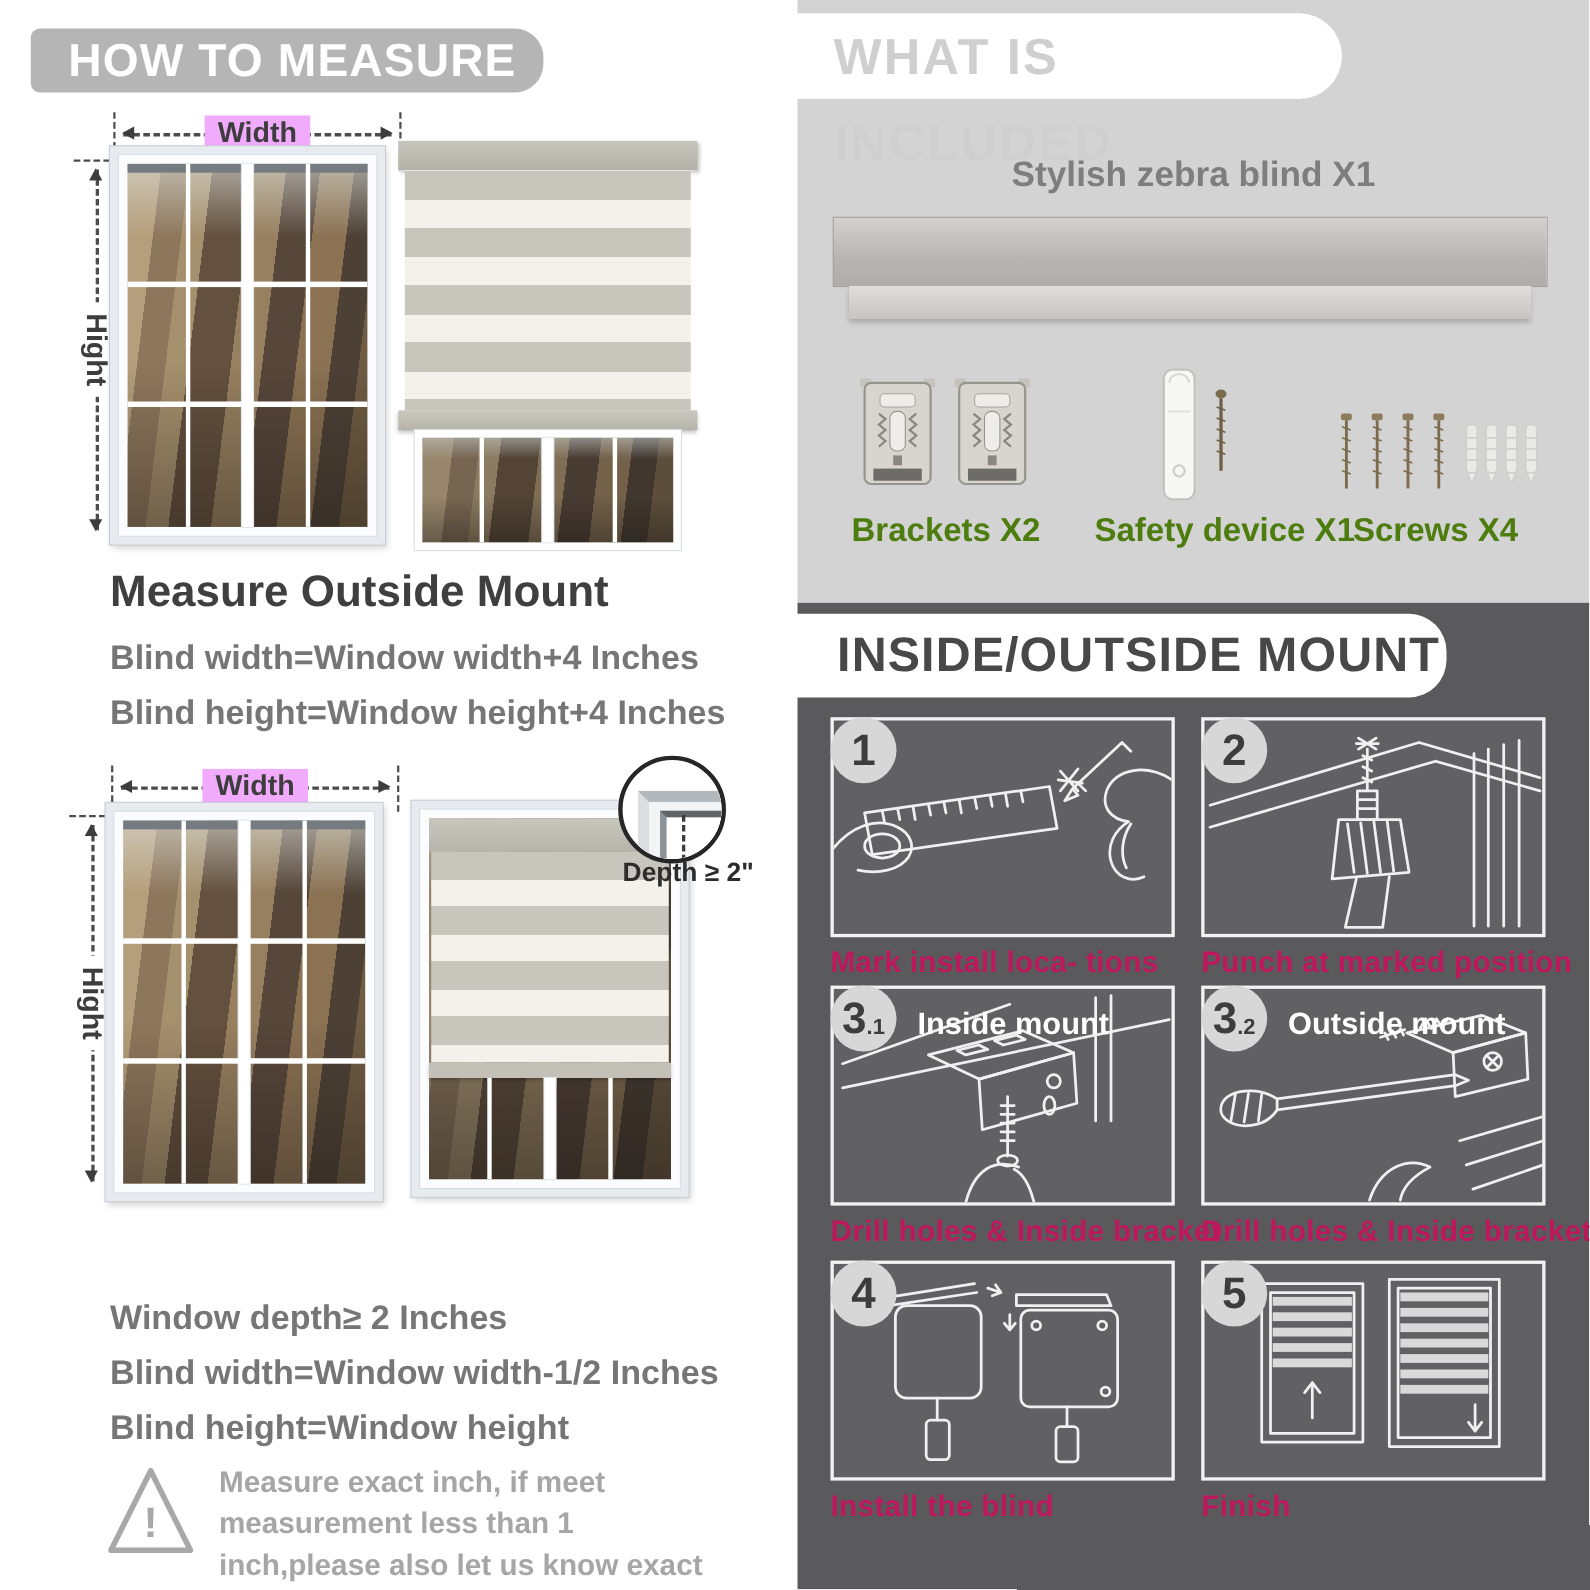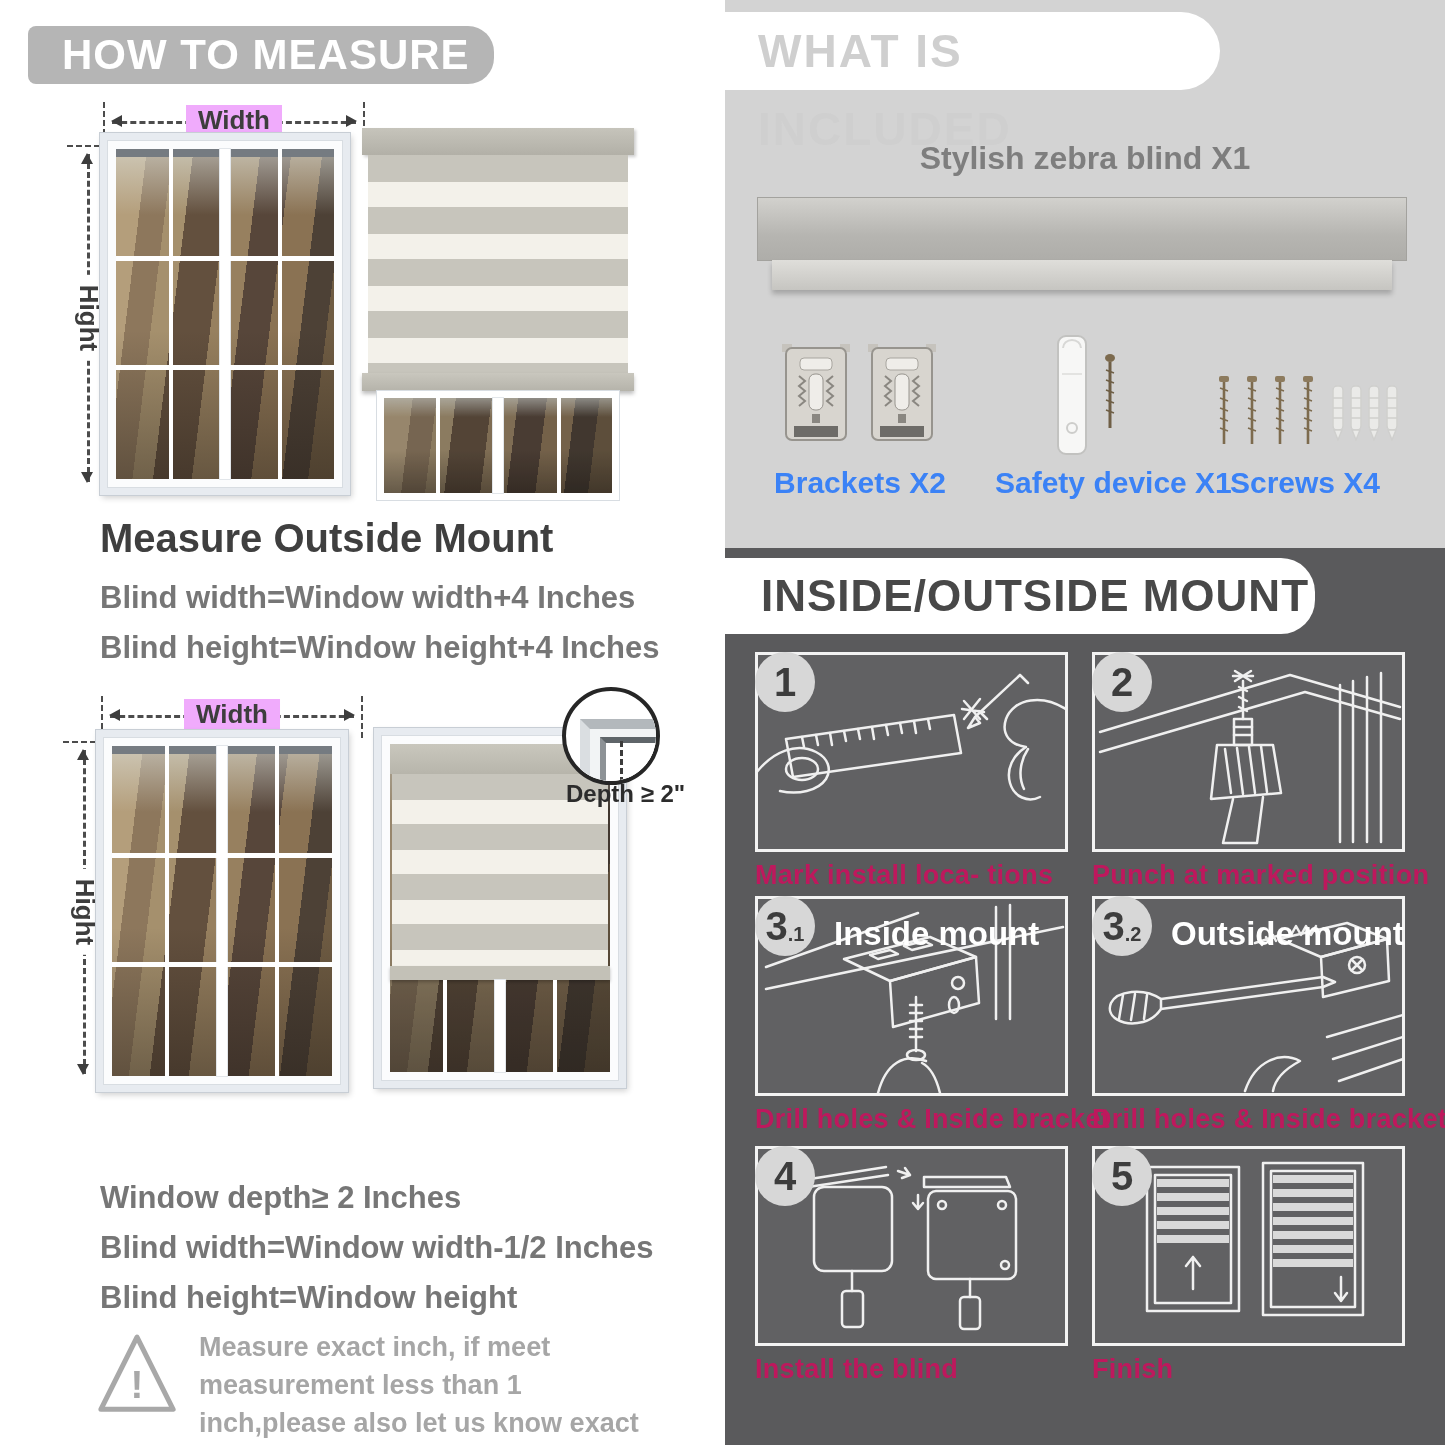--- a/index.html
+++ b/index.html
@@ -81,33 +81,33 @@
 
   .included-bar{position:absolute;left:700px;top:12px;width:520px;height:78px;background:#fff;
                 border-radius:0 39px 39px 0;color:#cfcfcf;font-size:46px;font-weight:bold;
                 line-height:78px;padding-left:58px;letter-spacing:2px;box-sizing:border-box;z-index:2;}
   .product-title{position:absolute;left:725px;top:140px;width:720px;text-align:center;
                  font-size:32px;font-weight:bold;color:#7e7e7e;}
   .rail-top{position:absolute;left:758px;top:198px;width:648px;height:62px;
             background:linear-gradient(180deg,#d2d1cd,#b6b5b1 60%,#aeada9);box-shadow:0 0 0 1px #a3a29e;}
   .rail-lip{position:absolute;left:772px;top:260px;width:620px;height:30px;
             background:linear-gradient(180deg,#dfdeda,#c6c5c1);box-shadow:0 4px 5px rgba(0,0,0,.22);}
-  .inc-label{position:absolute;top:466px;font-size:30px;font-weight:bold;color:#3b82f6;text-align:center;white-space:nowrap;}
+  .inc-label{position:absolute;top:466px;font-size:30px;font-weight:bold;color:#4d7c0f;text-align:center;white-space:nowrap;}
 
   .mount-bar{position:absolute;left:715px;top:558px;width:600px;height:76px;background:#fff;
              border-radius:0 34px 34px 0;color:#484848;font-size:44px;font-weight:bold;
              line-height:76px;padding-left:46px;letter-spacing:1px;box-sizing:border-box;z-index:2;}
 
   .panel{position:absolute;width:313px;height:200px;border:3px solid #f3f3f3;background:#616163;box-sizing:border-box;}
   .panel svg{position:absolute;inset:0;width:100%;height:100%;}
   .badge{position:absolute;left:-3px;top:-3px;width:60px;height:60px;border-radius:50%;background:#d7d7d7;
          color:#3d3d3d;display:flex;align-items:center;justify-content:center;font-weight:bold;}
   .badge .bnum{font-size:40px;}
   .badge .bsub{font-size:20px;margin-top:16px;}
-  .plabel{position:absolute;left:76px;top:16px;color:#fff;font-weight:bold;font-size:33px;white-space:nowrap;}
+  .plabel{position:absolute;left:76px;top:16px;color:#fff;font-weight:bold;font-size:28px;white-space:nowrap;}
   .cap{position:absolute;color:#be185d;font-weight:bold;font-size:27px;white-space:nowrap;letter-spacing:.3px;}
 
   .art{fill:none;stroke:#f0f0f0;stroke-width:2.5;stroke-linecap:round;stroke-linejoin:round;}
 </style>
 </head>
 <body>
 
 <div class="page">
 
   <div class="htm-bar">HOW TO MEASURE</div>

